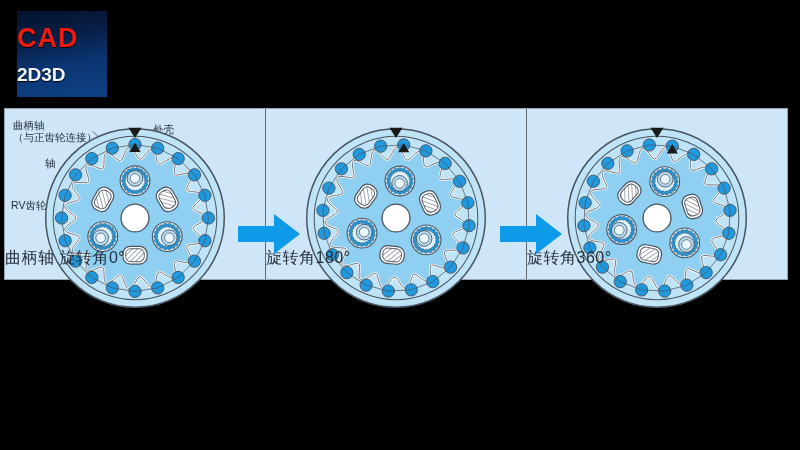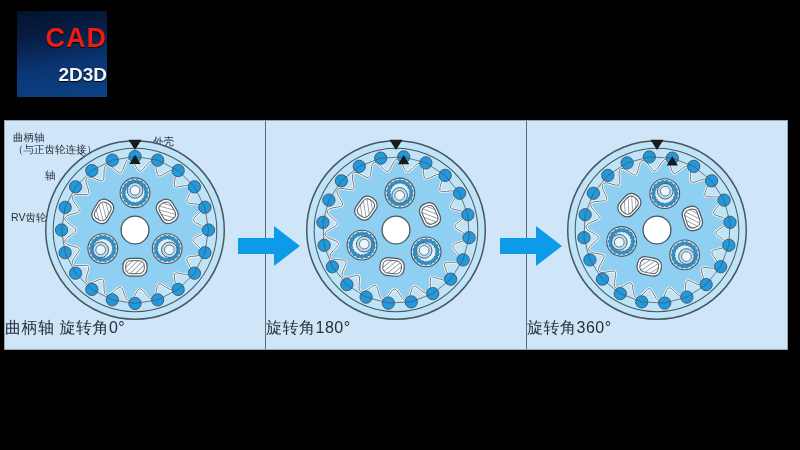--- a/index.html
+++ b/index.html
@@ -5,36 +5,36 @@
   * { margin:0; padding:0; box-sizing:border-box; }
   html,body { width:800px; height:450px; background:#000; overflow:hidden; }
   body { font-family:"Liberation Sans","DejaVu Sans",sans-serif; }
 
   #stage { position:relative; width:800px; height:450px; background:#000; }
 
   
   .cad-logo{
     position:absolute; left:17px; top:11px; width:90px; height:86px;
     background:linear-gradient(170deg,#03132e 0%,#071d42 28%,#0b3573 62%,#0d4285 100%);
-    display:flex; flex-direction:column; align-items:flex-end; justify-content:center;
+    display:flex; flex-direction:column; align-items:flex-start; justify-content:center;
     line-height:1;
     gap:10px;
   }
   .cad-logo .l1{ color:#ee1b13; font-size:27px; font-weight:bold; letter-spacing:1px;
                  text-shadow:0 1px 1px #000; }
   .cad-logo .l2{ color:#f2f6fb; font-size:19px; font-weight:bold; letter-spacing:0px;
                  margin-top:3px; text-shadow:0 1px 1px #000; }
 
   .haokan{ position:absolute; right:24px; top:18px; display:flex; align-items:center; gap:11px; }
   .haokan .play{ width:46px; height:46px; }
   .haokan .brand{ color:#fff; font-size:26px; letter-spacing:2px; font-weight:500; }
 
   
   #figure{
-    position:absolute; left:4px; top:120px; width:784px; height:230px;
+    position:absolute; left:4px; top:108px; width:784px; height:172px;
     background:#cfe6f9; border:1px solid #9aa3ab;
     display:flex;
   }
   .cell{ position:relative; flex:1 1 0; height:100%; }
   .cell + .cell{ border-left:1.5px solid #5d6a74; }
 
   .diagram{ position:absolute; left:50%; top:16px; transform:translateX(-50%); }
   .cell-caption{
     position:absolute; left:0; right:0; bottom:10px; text-align:left;
     color:#25313c; font-size:16px; letter-spacing:.5px; white-space:nowrap;margin-top:16px;

